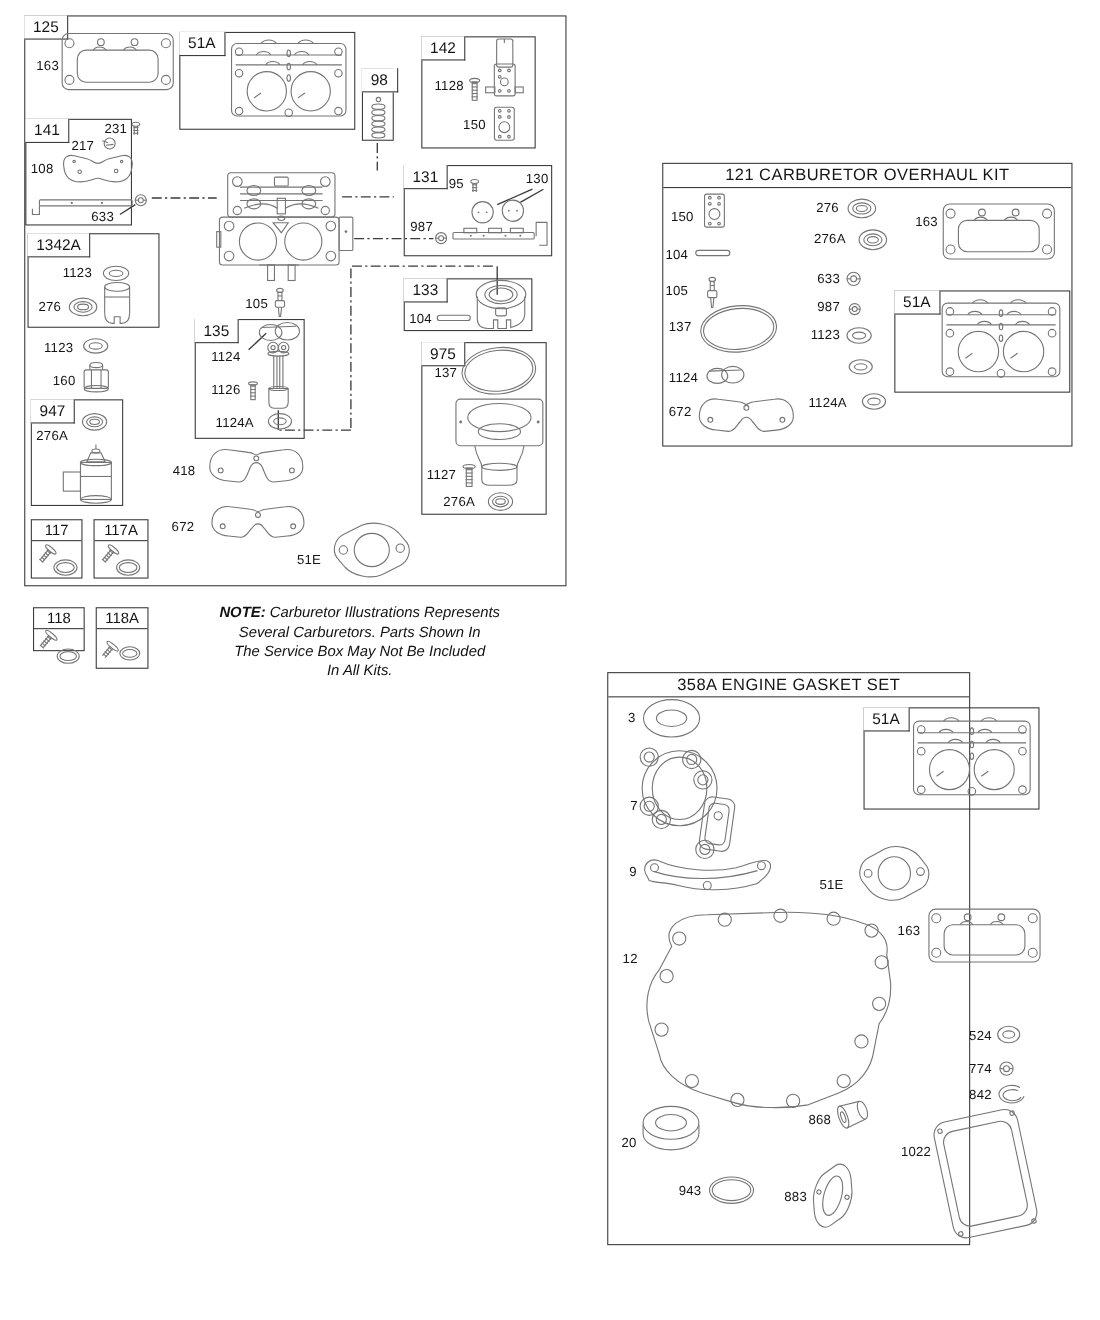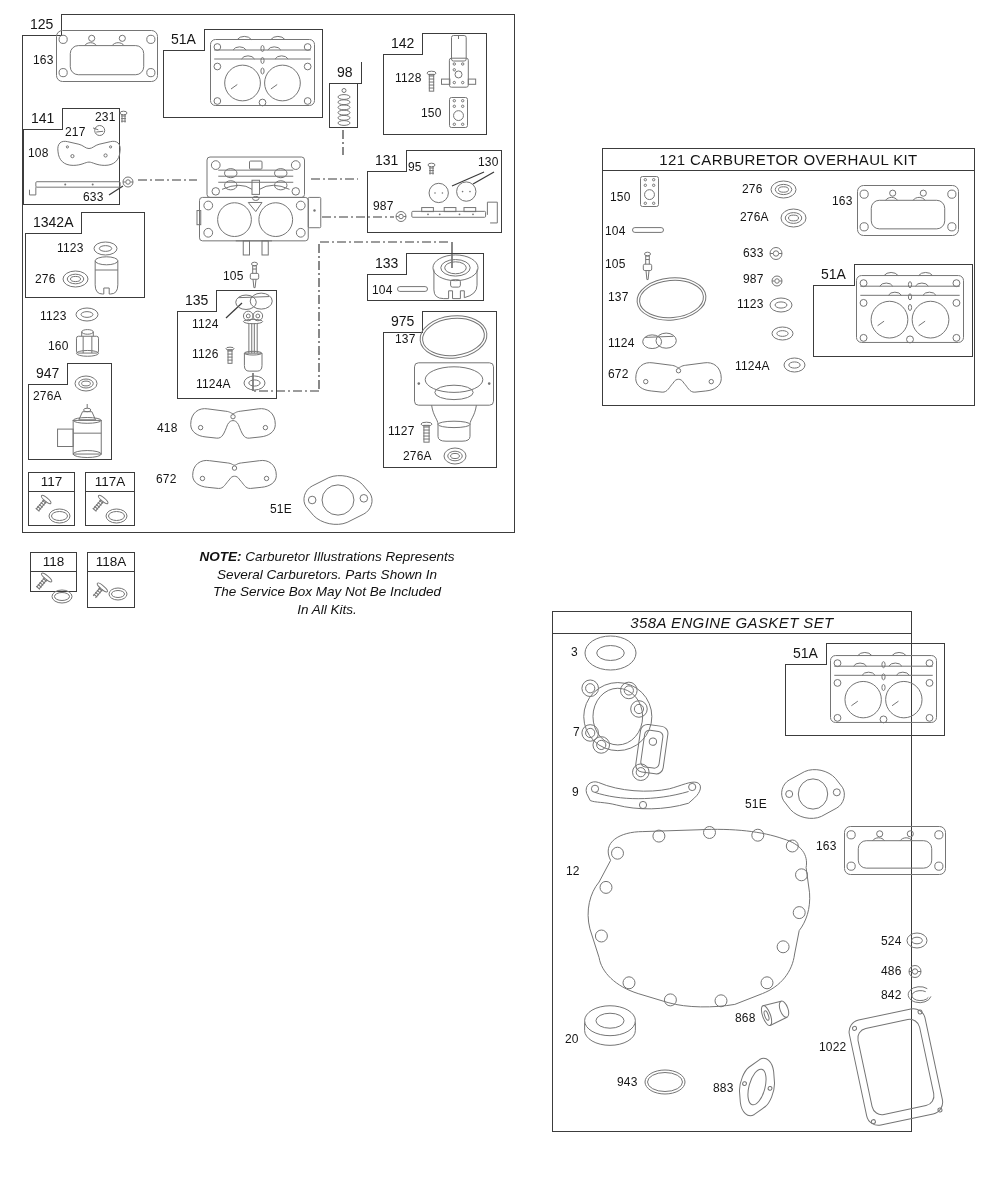--- a/index.html
+++ b/index.html
@@ -89,21 +89,21 @@
     </div>
     <div class="pbox" style="left: 87px; top: 552px; width: 48px; height: 56px;">
       <div class="header-label">118A</div>
     </div>
     <div class="pbox" style="left: 602px; top: 148px; width: 373px; height: 258px;">
       <div class="title-bar">121 CARBURETOR OVERHAUL KIT</div>
     </div>
     <div class="pbox" style="left: 813px; top: 264px; width: 160px; height: 93px;">
       <div class="corner-label">51A</div>
     </div>
-    <div class="pbox" style="left: 552px; top: 611px; width: 360px; height: 521px; font-style: italic;">
+    <div class="pbox" style="left: 552px; top: 611px; width: 330px; height: 521px;">
       <div class="title-bar">358A ENGINE GASKET SET</div>
     </div>
     <div class="pbox" style="left: 785px; top: 643px; width: 160px; height: 93px;">
       <div class="corner-label">51A</div>
     </div>
     <div class="glyph" style="left: 56px; top: 30px; width: 102px; height: 52px;">
       <svg width="102" height="52" viewBox="0 0 102 52">
         <g fill="none" stroke="#757575" stroke-width="1">
           <rect x="0.5" y="0.5" width="101" height="51" rx="6"></rect>
           <rect x="14.280000000000001" y="15.6" width="73.44" height="29.120000000000005" rx="8"></rect>
@@ -1056,20 +1056,20 @@
     <span class="callout" style="left: 737px; top: 297px;">1123</span>
     <span class="callout" style="left: 735px; top: 359px;">1124A</span>
     <span class="callout" style="left: 832px; top: 194px;">163</span>
     <span class="callout" style="left: 571px; top: 645px;">3</span>
     <span class="callout" style="left: 573px; top: 725px;">7</span>
     <span class="callout" style="left: 572px; top: 785px;">9</span>
     <span class="callout" style="left: 745px; top: 797px;">51E</span>
     <span class="callout" style="left: 816px; top: 839px;">163</span>
     <span class="callout" style="left: 566px; top: 864px;">12</span>
     <span class="callout" style="left: 881px; top: 934px;">524</span>
-    <span class="callout" style="left: 881px; top: 964px;">486</span>
+    <span class="callout" style="left: 881px; top: 964px;">774</span>
     <span class="callout" style="left: 881px; top: 988px;">842</span>
     <span class="callout" style="left: 735px; top: 1011px;">868</span>
     <span class="callout" style="left: 565px; top: 1032px;">20</span>
     <span class="callout" style="left: 617px; top: 1075px;">943</span>
     <span class="callout" style="left: 713px; top: 1081px;">883</span>
     <span class="callout" style="left: 819px; top: 1040px;">1022</span>
   </div>
 
 </body></html>

